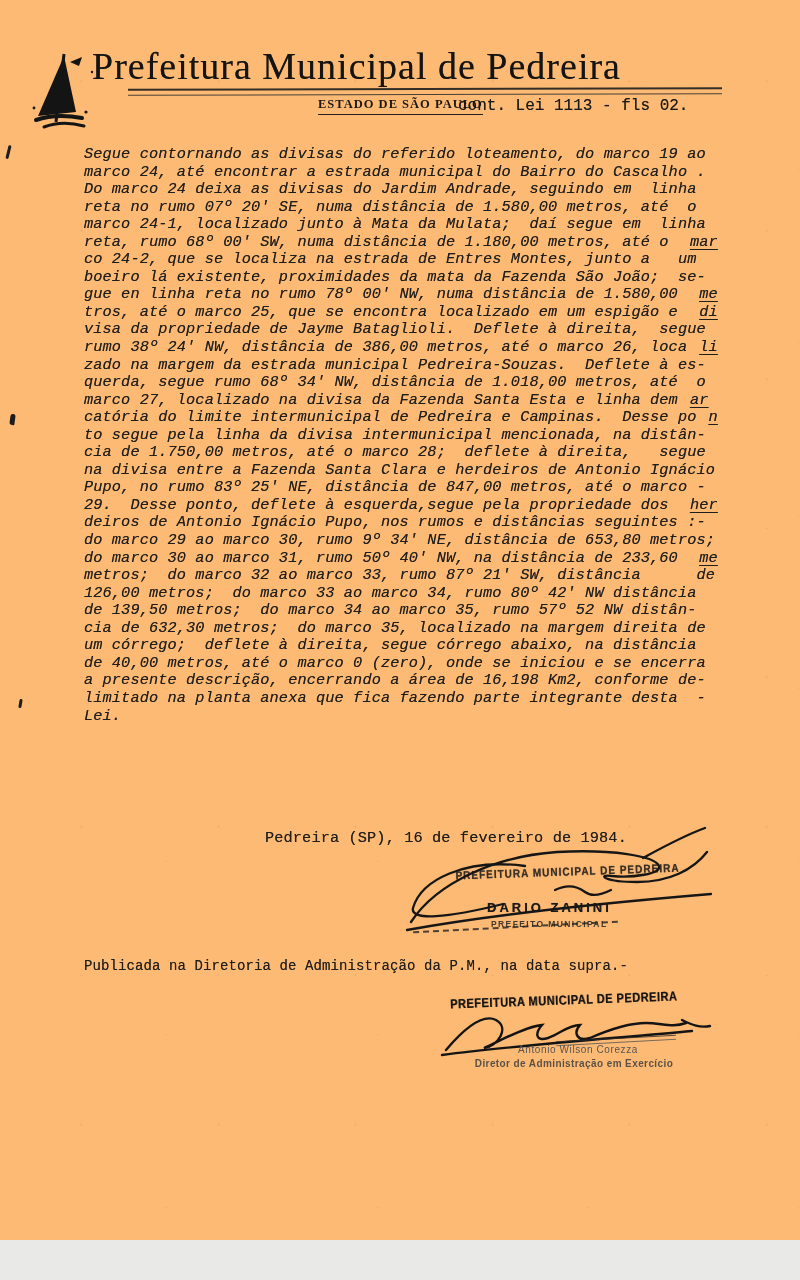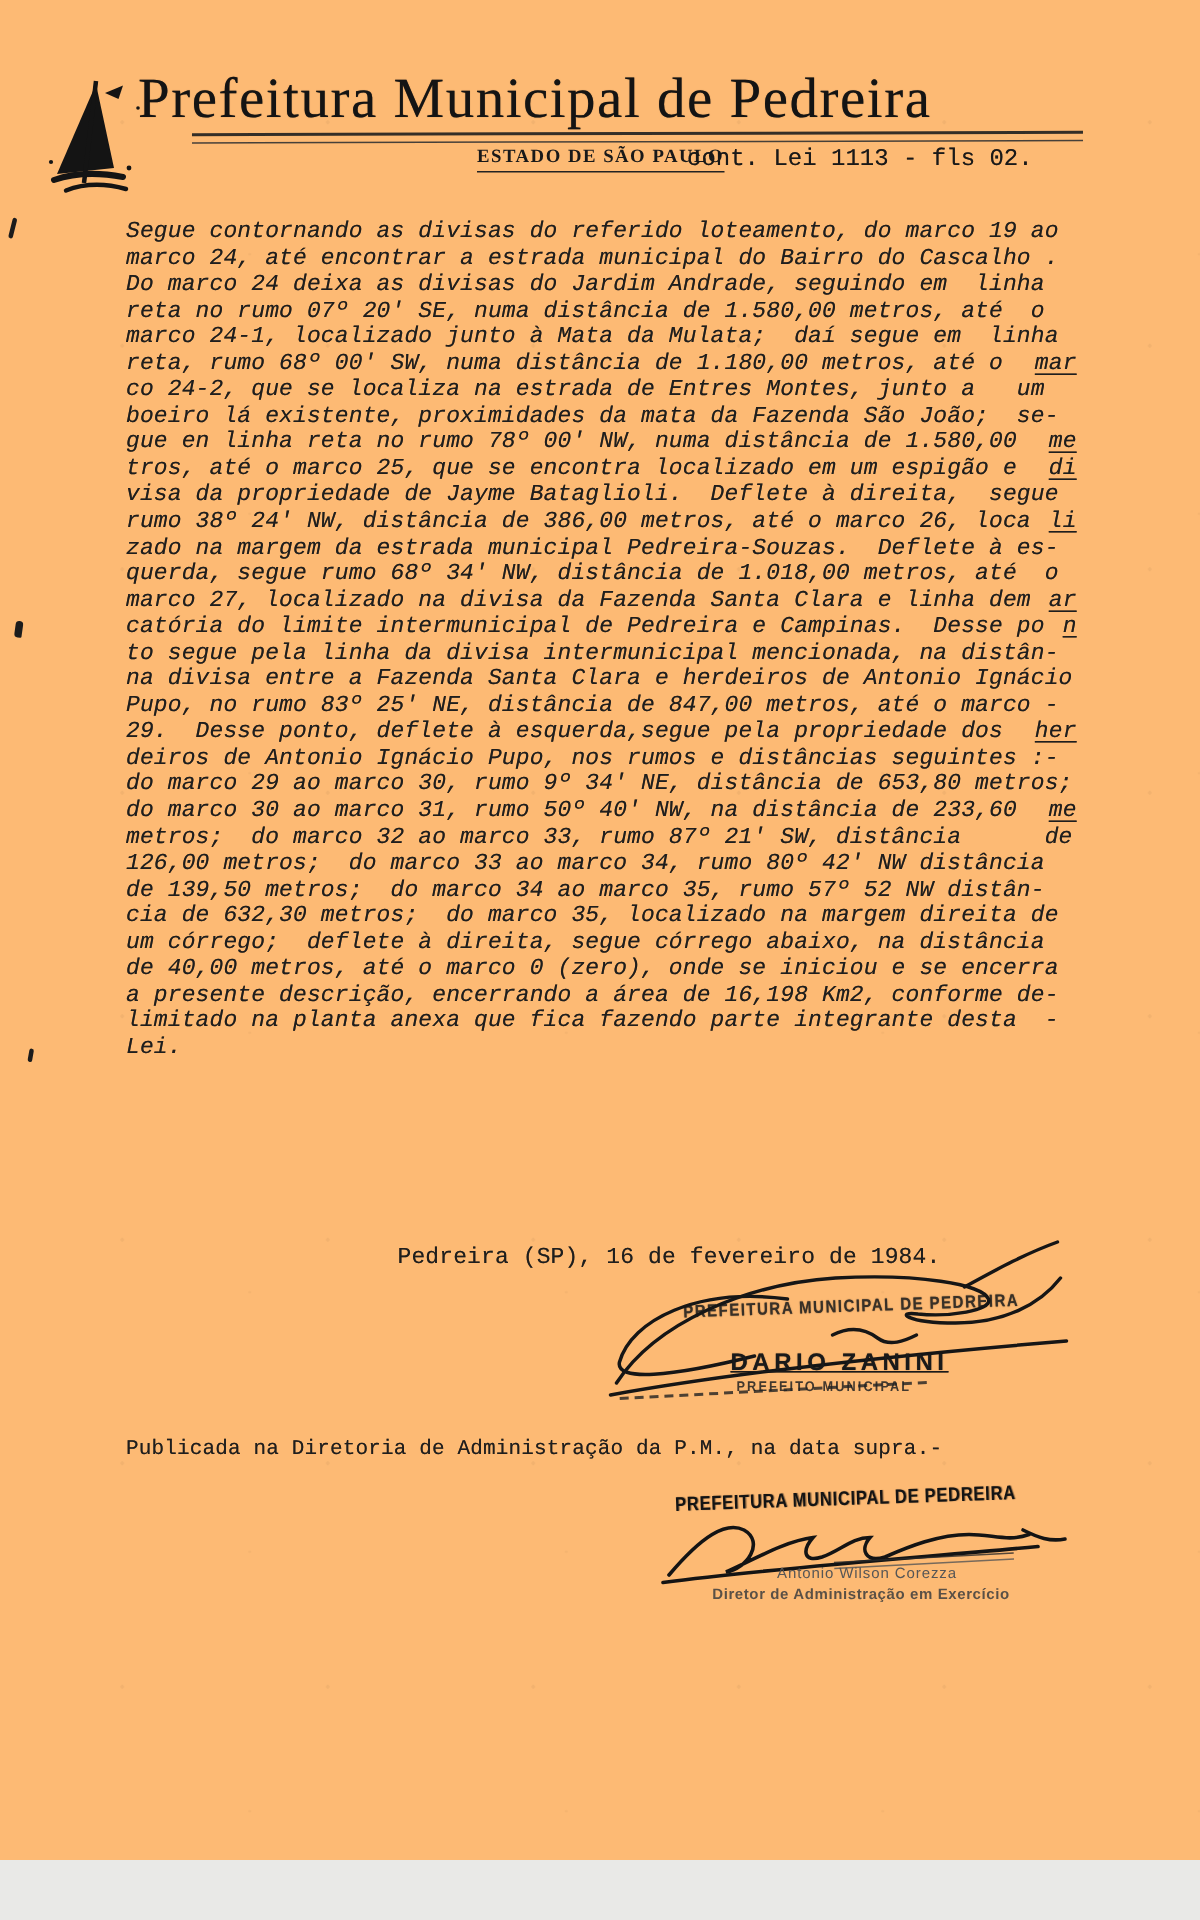--- a/index.html
+++ b/index.html
@@ -69,22 +69,22 @@
     transform:rotate(-2deg) scaleY(1.15);opacity:.88;
     text-shadow:0 0 .8px rgba(0,0,0,.7);white-space:nowrap;
   }
   .dashline{
     position:absolute;left:8px;top:88px;width:205px;
     border-top:2px dashed #222;opacity:.8;transform:rotate(-3deg);
   }
   .sig-name1{
     position:absolute;left:82px;top:62px;
     font-family:"Liberation Sans","DejaVu Sans",sans-serif;
-    font-weight:700;font-size:16px;letter-spacing:3px;color:#1a1a1a;
-    text-shadow:0 0 .7px rgba(0,0,0,.6);white-space:nowrap;text-decoration:underline;
+    font-weight:700;font-size:13px;letter-spacing:3px;color:#1a1a1a;
+    text-shadow:0 0 .7px rgba(0,0,0,.6);white-space:nowrap;
   }
   .sig-role1{
     position:absolute;left:86px;top:81px;
     font-family:"Liberation Sans","DejaVu Sans",sans-serif;
     font-weight:700;font-size:8.5px;letter-spacing:1.4px;color:#222;
     transform:scaleY(1.1);opacity:.85;white-space:nowrap;
   }
   .sig2{position:absolute;left:438px;top:990px;width:292px;height:100px;}
   .sig2 .sigsvg{position:absolute;left:0;top:8px;width:290px;height:62px;}
   .stamp2{
@@ -145,23 +145,24 @@
       <div class="tline"><span>marco 24-1, localizado junto à Mata da Mulata;  daí segue em  linha</span></div>
       <div class="tline"><span>reta, rumo 68º 00' SW, numa distância de 1.180,00 metros, até o </span><u>mar</u></div>
       <div class="tline"><span>co 24-2, que se localiza na estrada de Entres Montes, junto a   um</span></div>
       <div class="tline"><span>boeiro lá existente, proximidades da mata da Fazenda São João;  se-</span></div>
       <div class="tline"><span>gue en linha reta no rumo 78º 00' NW, numa distância de 1.580,00 </span><u>me</u></div>
       <div class="tline"><span>tros, até o marco 25, que se encontra localizado em um espigão e </span><u>di</u></div>
       <div class="tline"><span>visa da propriedade de Jayme Bataglioli.  Deflete à direita,  segue</span></div>
       <div class="tline"><span>rumo 38º 24' NW, distância de 386,00 metros, até o marco 26, loca</span><u>li</u></div>
       <div class="tline"><span>zado na margem da estrada municipal Pedreira-Souzas.  Deflete à es-</span></div>
       <div class="tline"><span>querda, segue rumo 68º 34' NW, distância de 1.018,00 metros, até  o</span></div>
-      <div class="tline"><span>marco 27, localizado na divisa da Fazenda Santa Clara e linha dem</span><u>ar</u></div>
+      <div class="tline"><span>marco 27, localizado na divisa da Fazenda Santa Esta e linha dem</span><u>ar</u></div>
       <div class="tline"><span>catória do limite intermunicipal de Pedreira e Campinas.  Desse po</span><u>n</u></div>
       <div class="tline"><span>to segue pela linha da divisa intermunicipal mencionada, na distân-</span></div>
+      <div class="tline"><span>cia de 1.750,00 metros, até o marco 28;  deflete à direita,   segue</span></div>
       <div class="tline"><span>na divisa entre a Fazenda Santa Clara e herdeiros de Antonio Ignácio</span></div>
       <div class="tline"><span>Pupo, no rumo 83º 25' NE, distância de 847,00 metros, até o marco -</span></div>
       <div class="tline"><span>29.  Desse ponto, deflete à esquerda,segue pela propriedade dos </span><u>her</u></div>
       <div class="tline"><span>deiros de Antonio Ignácio Pupo, nos rumos e distâncias seguintes :-</span></div>
       <div class="tline"><span>do marco 29 ao marco 30, rumo 9º 34' NE, distância de 653,80 metros;</span></div>
       <div class="tline"><span>do marco 30 ao marco 31, rumo 50º 40' NW, na distância de 233,60 </span><u>me</u></div>
       <div class="tline"><span>metros;  do marco 32 ao marco 33, rumo 87º 21' SW, distância      de</span></div>
       <div class="tline"><span>126,00 metros;  do marco 33 ao marco 34, rumo 80º 42' NW distância</span></div>
       <div class="tline"><span>de 139,50 metros;  do marco 34 ao marco 35, rumo 57º 52 NW distân-</span></div>
       <div class="tline"><span>cia de 632,30 metros;  do marco 35, localizado na margem direita de</span></div>

